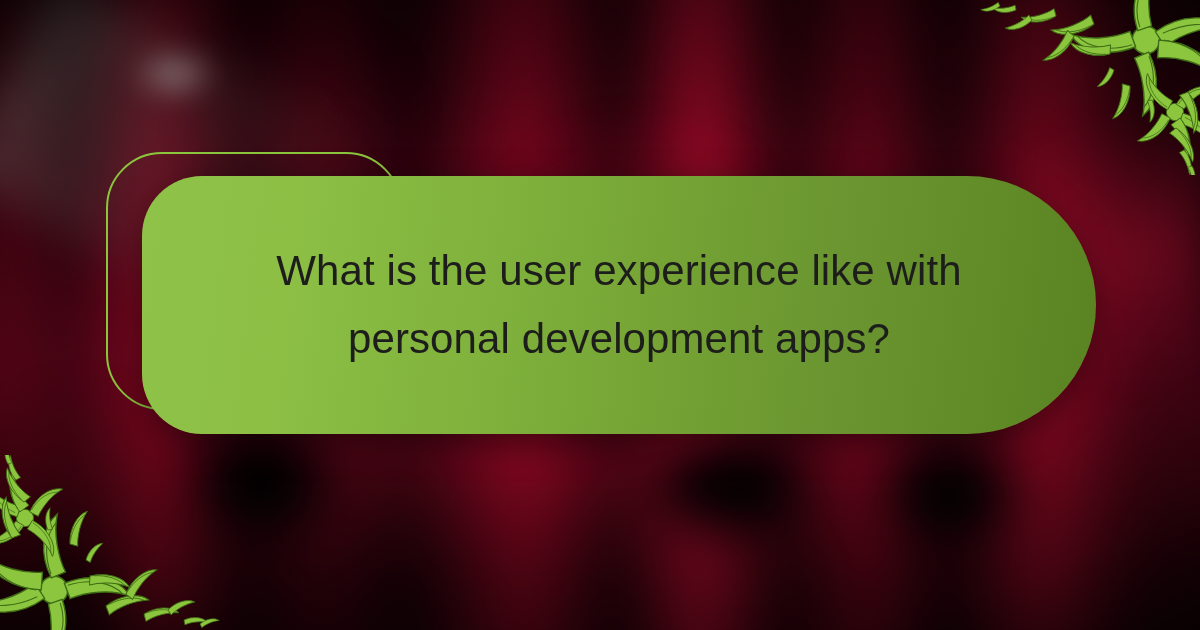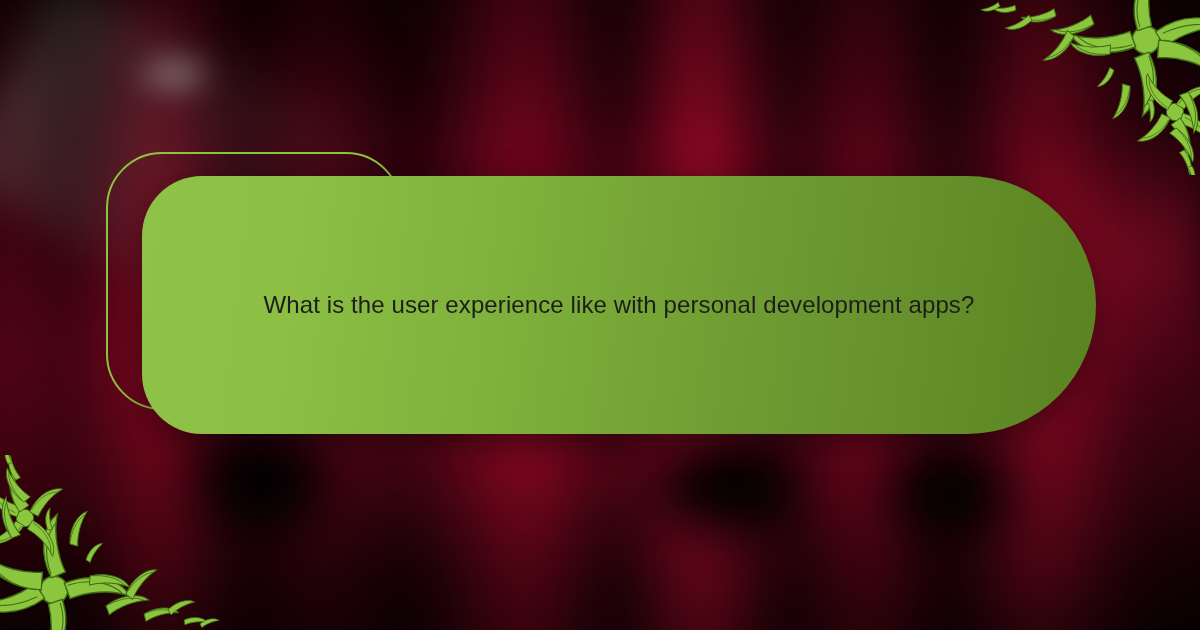--- a/index.html
+++ b/index.html
@@ -143,21 +143,21 @@
     box-shadow:0 10px 34px rgba(0,0,0,0.45);
     display:flex;
     align-items:center;
     justify-content:center;
   }
 
   .card-text {
     width:800px;
     text-align:center;
     font-family:"Liberation Sans", sans-serif;
-    font-size:24px;
+    font-size:42px;
     font-weight:400;
     line-height:1.62;
     color:#1d1d1b;
     letter-spacing:0.1px;
   }
 </style>
 </head>
 <body>
 
 <div class="stage">

